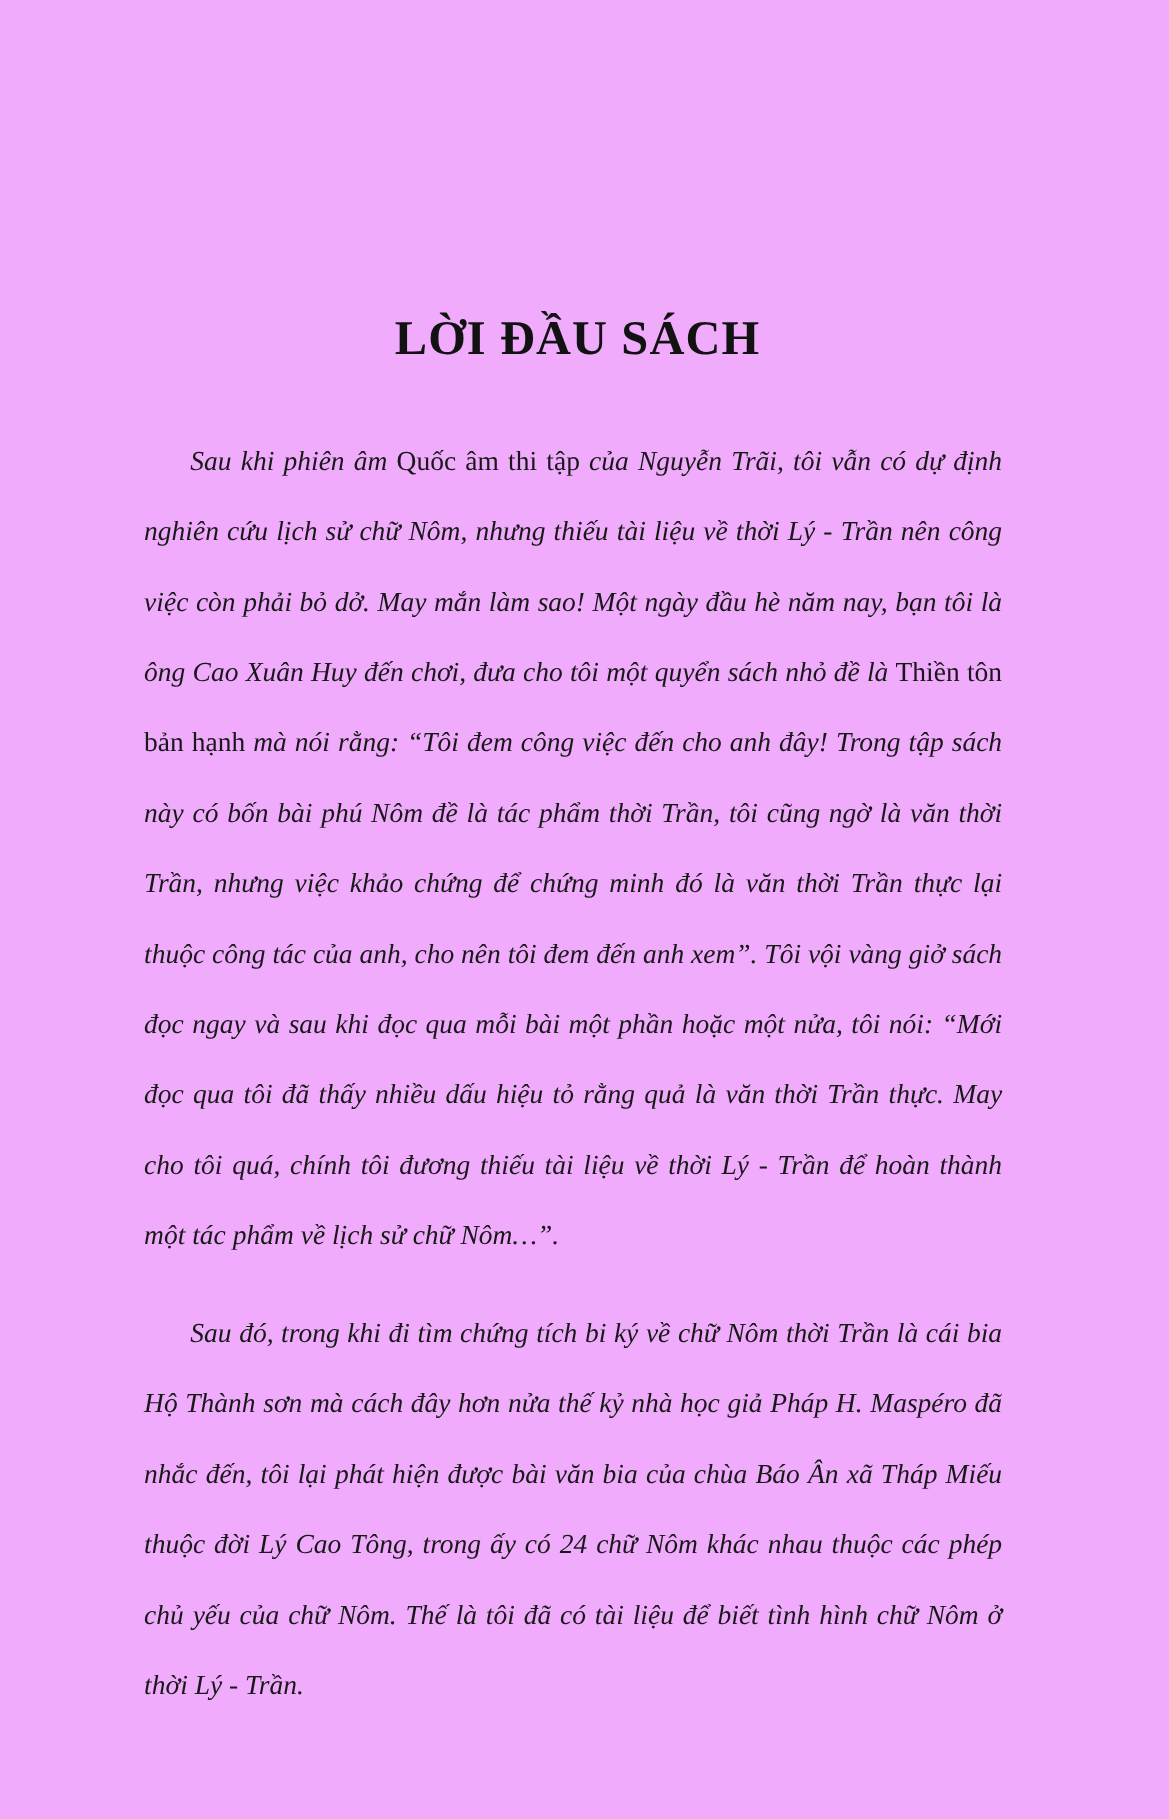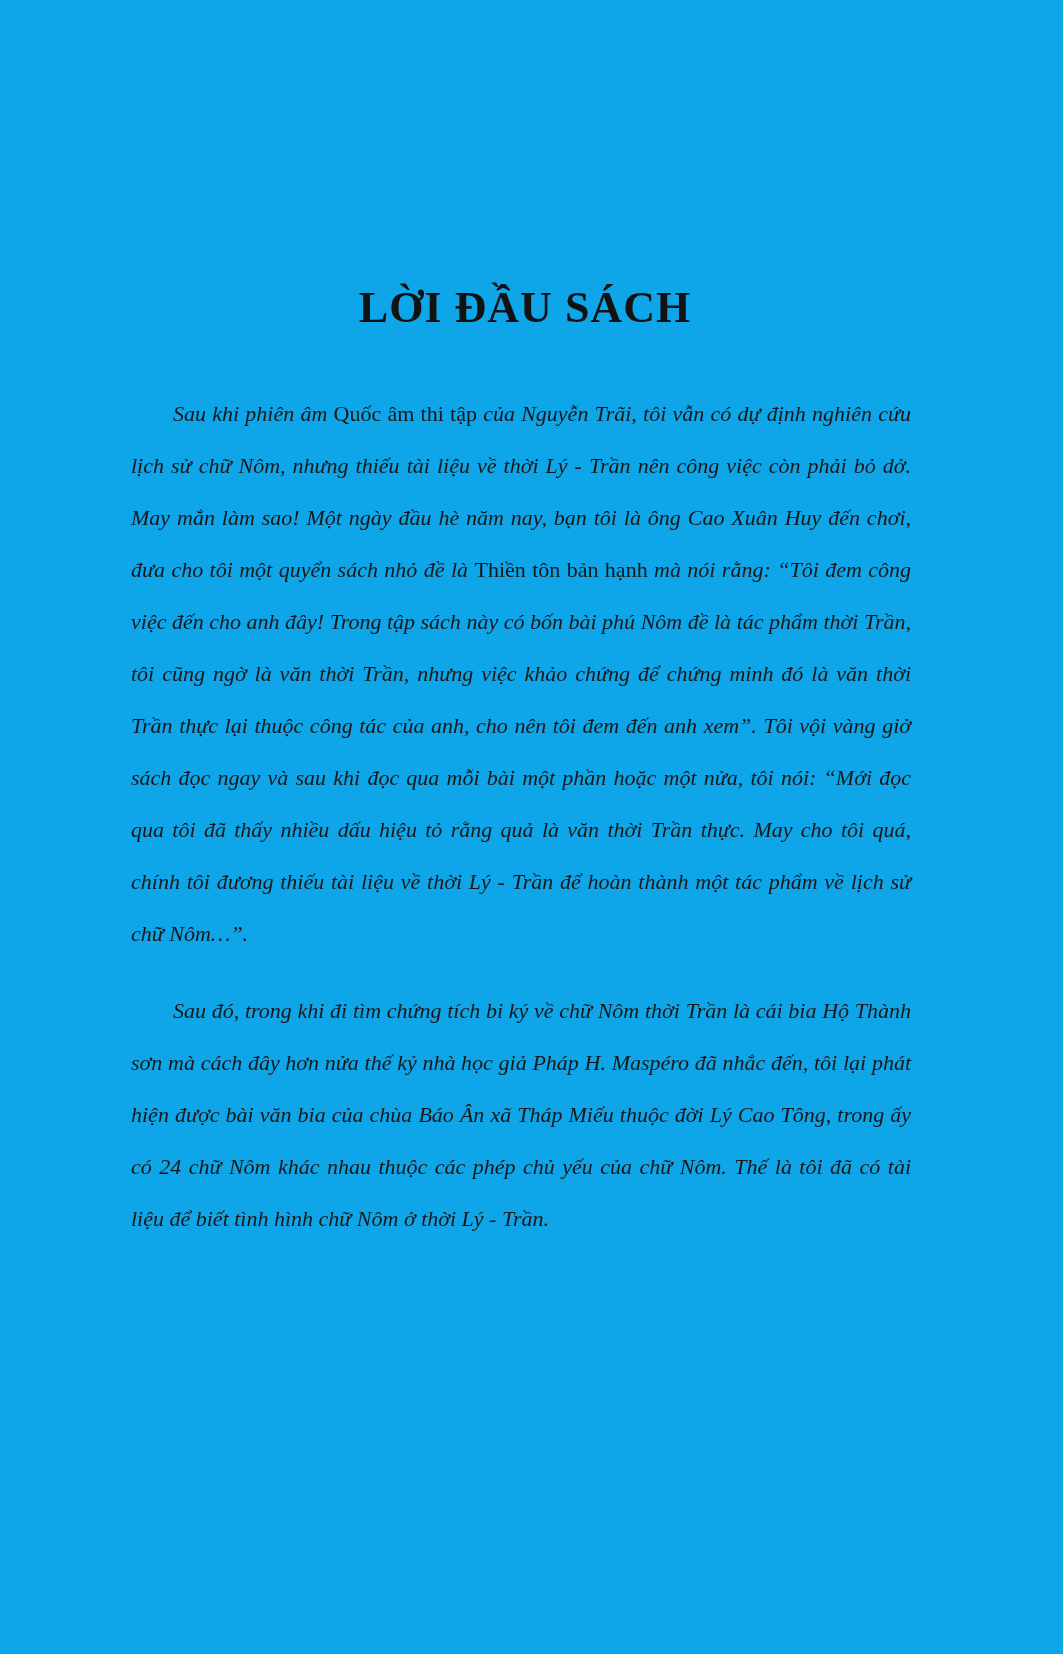--- a/index.html
+++ b/index.html
@@ -4,21 +4,21 @@
 <style>
   html, body {
     margin: 0;
     padding: 0;
     background: #ffffff;
   }
   .page {
     position: relative;
     width: 1063px;
     height: 1654px;
-    background: #0ea5e9;
+    background: #f0abfc;
     color: #141414;
     overflow: hidden;
     font-family: "Liberation Serif", serif;
   }
   .page-title {
     position: absolute;
     top: 282px;
     left: 130px;
     width: 790px;
     text-align: center;
@@ -32,22 +32,22 @@
   .body-text {
     position: absolute;
     top: 388px;
     left: 131px;
     width: 792px;
   }
   .body-text p {
     margin: 0 12px 25px 0;
     text-indent: 42px;
     text-align: justify;
-    font-size: 22px;
-    line-height: 52px;
+    font-size: 25px;
+    line-height: 64px;
     color: #181818;
   }
   .it {
     font-style: italic;
   }
   .rm {
     font-style: normal;
   }
 </style>
 </head>

